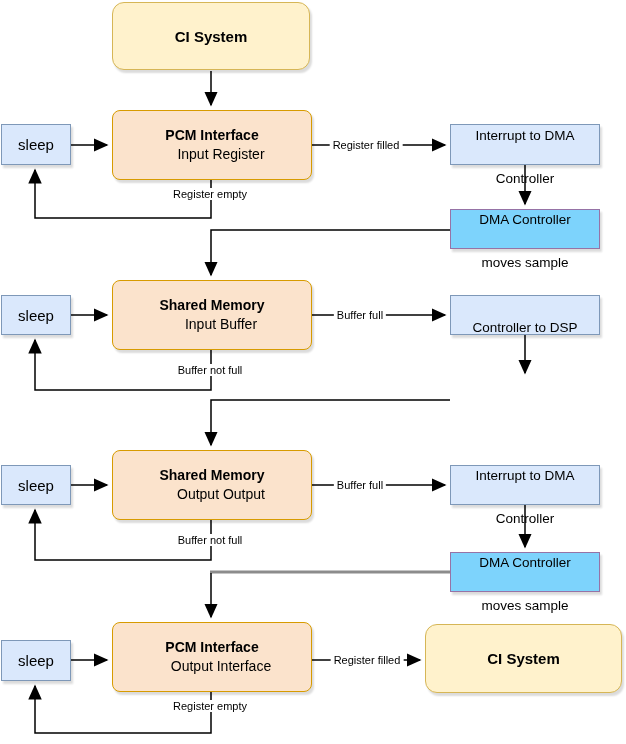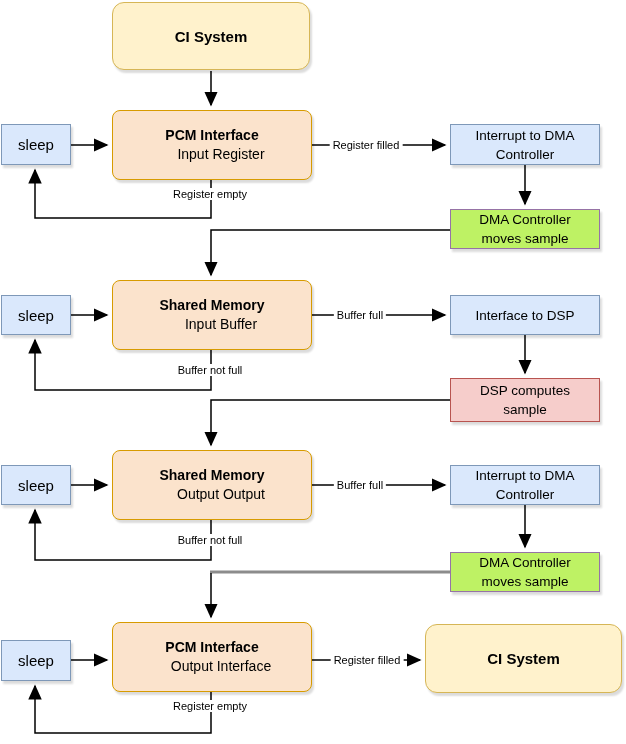--- a/index.html
+++ b/index.html
@@ -16,25 +16,25 @@
     box-sizing:border-box;
     display:flex;flex-direction:column;
     align-items:center;justify-content:center;
     text-align:center;
     color:#000;
     box-shadow:2px 3px 2px rgba(0,0,0,0.14);
   }
   .yellow{background:#FFF2CC;border:1.5px solid #D6B656;border-radius:12px;}
   .orange{background:#FBE3CC;border:1.5px solid #D79B00;border-radius:8px;}
   .blue{background:#DAE8FC;border:1px solid #7E98B8;}
-  .purple{background:#bef264;border:1px solid #9673A6;}
+  .purple{background:#7dd3fc;border:1px solid #9673A6;}
   .red{background:#F6CDCB;border:1px solid #B85450;}
   .title{font-size:14px;font-weight:bold;line-height:19px;}
   .subtitle{font-size:14px;line-height:19px;margin-left:18px;}
-  .small-line{font-size:13.5px;line-height:19px;}
+  .small-line{font-size:13.5px;line-height:19px;margin-top:24px;}
   .sleep-label{font-size:15px;}
   .ci-label{font-size:15px;font-weight:bold;}
   .edge-label{
     position:absolute;
     transform:translate(-50%,-50%);
     background:#ffffff;
     font-size:11px;
     padding:0 3px;
     white-space:nowrap;
     color:#000;
@@ -118,27 +118,23 @@
   <div class="node orange" style="left:112px;top:280px;width:200px;height:70px;">
     <span class="title">Shared Memory</span>
     <span class="subtitle">Input Buffer</span>
   </div>
 
   <div class="node blue" style="left:1px;top:295px;width:70px;height:40px;">
     <span class="sleep-label">sleep</span>
   </div>
 
   <div class="node blue" style="left:450px;top:295px;width:150px;height:40px;">
-    <span class="small-line">Interface to DSP</span>
+    <span class="small-line">Controller to DSP</span>
   </div>
 
-  <div class="node red" style="left:450px;top:378px;width:150px;height:44px;">
-    <span class="small-line">DSP computes</span>
-    <span class="small-line">sample</span>
-  </div>
 
   <div class="node orange" style="left:112px;top:450px;width:200px;height:70px;">
     <span class="title">Shared Memory</span>
     <span class="subtitle">Output Output</span>
   </div>
 
   <div class="node blue" style="left:1px;top:465px;width:70px;height:40px;">
     <span class="sleep-label">sleep</span>
   </div>
 

